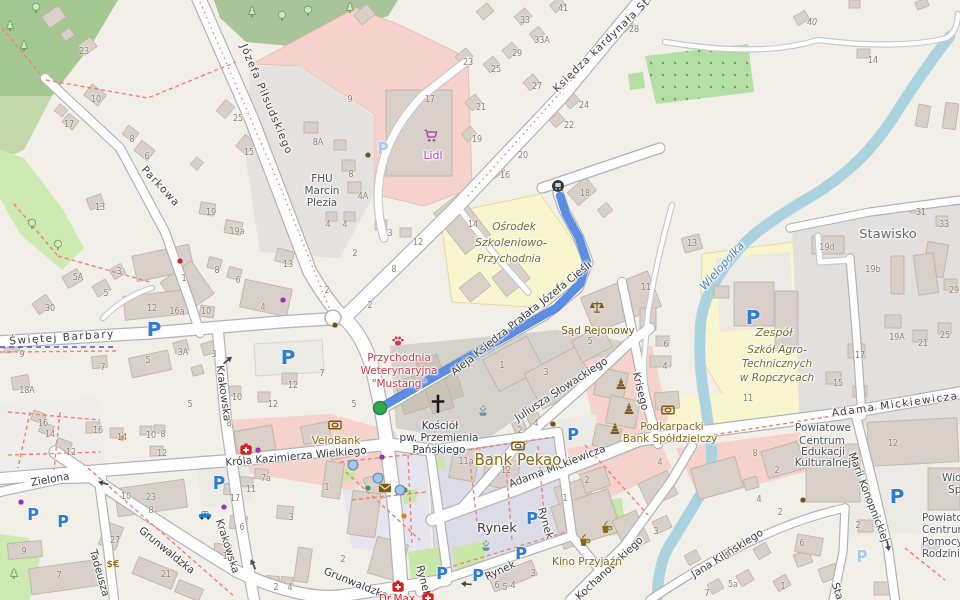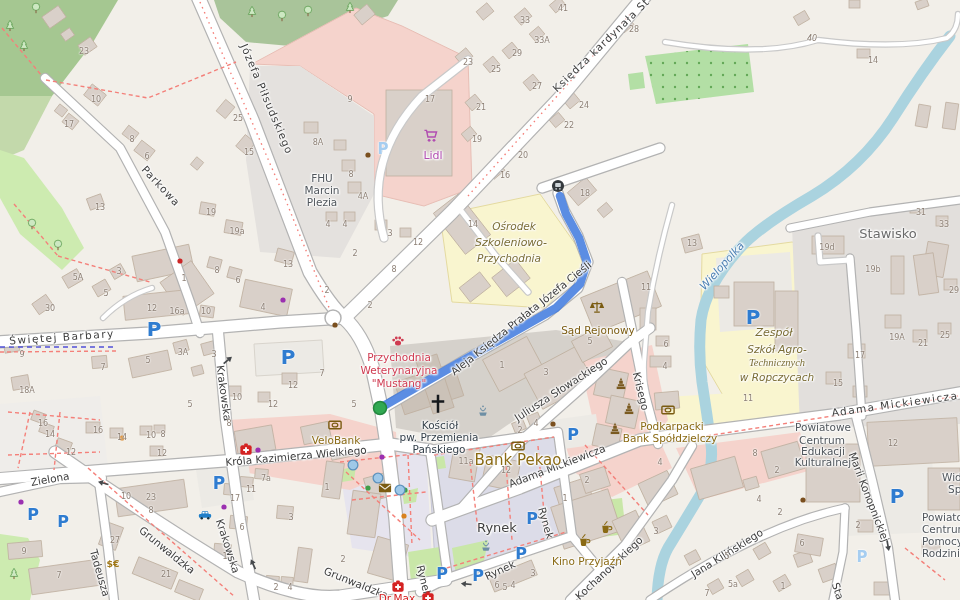--- a/index.html
+++ b/index.html
@@ -344,21 +344,21 @@
       <div class="lbl street" style="left: 838px; top: 591px; font-size: 10.5px; transform: translate(-50%, -50%) rotate(72deg);">Sta</div>
       <div class="lbl" style="left: 433px; top: 155px; color: rgb(177, 77, 177); font-size: 11px; transform: translate(-50%, -50%);">Lidl</div>
       <div class="lbl" style="left: 322px; top: 178px; color: rgb(80, 86, 92); font-size: 10.5px; transform: translate(-50%, -50%);">FHU</div>
       <div class="lbl" style="left: 322px; top: 190px; color: rgb(80, 86, 92); font-size: 10.5px; transform: translate(-50%, -50%);">Marcin</div>
       <div class="lbl" style="left: 322px; top: 202px; color: rgb(80, 86, 92); font-size: 10.5px; transform: translate(-50%, -50%);">Plezia</div>
       <div class="lbl" style="left: 514px; top: 226px; color: rgb(122, 109, 53); font-size: 10.5px; font-style: italic; transform: translate(-50%, -50%);">Ośrodek</div>
       <div class="lbl" style="left: 511px; top: 242px; color: rgb(122, 109, 53); font-size: 11px; font-style: italic; transform: translate(-50%, -50%);">Szkoleniowo-</div>
       <div class="lbl" style="left: 509px; top: 258px; color: rgb(122, 109, 53); font-size: 10.5px; font-style: italic; transform: translate(-50%, -50%);">Przychodnia</div>
       <div class="lbl" style="left: 774px; top: 332px; color: rgb(122, 109, 53); font-size: 11px; font-style: italic; transform: translate(-50%, -50%);">Zespół</div>
       <div class="lbl" style="left: 777px; top: 349px; color: rgb(122, 109, 53); font-size: 10.5px; font-style: italic; transform: translate(-50%, -50%);">Szkół Agro-</div>
-      <div class="lbl" style="left: 777px; top: 363px; color: rgb(122, 109, 53); font-size: 10.5px; font-style: italic; transform: translate(-50%, -50%); font-family: Liberation Serif, serif;">Technicznych</div>
+      <div class="lbl" style="left: 777px; top: 363px; color: rgb(122, 109, 53); font-size: 10.5px; font-style: italic; transform: translate(-50%, -50%);">Technicznych</div>
       <div class="lbl" style="left: 777px; top: 377px; color: rgb(122, 109, 53); font-size: 10.5px; font-style: italic; transform: translate(-50%, -50%);">w Ropczycach</div>
       <div class="lbl" style="left: 399px; top: 357px; color: rgb(207, 58, 80); font-size: 10.5px; transform: translate(-50%, -50%);">Przychodnia</div>
       <div class="lbl" style="left: 399px; top: 370px; color: rgb(207, 58, 80); font-size: 10.5px; transform: translate(-50%, -50%);">Weterynaryjna</div>
       <div class="lbl" style="left: 399px; top: 383px; color: rgb(207, 58, 80); font-size: 10.5px; transform: translate(-50%, -50%);">"Mustang"</div>
       <div class="lbl" style="left: 598px; top: 330px; color: rgb(123, 92, 18); font-size: 10.5px; transform: translate(-50%, -50%);">Sąd Rejonowy</div>
       <div class="lbl" style="left: 440px; top: 425px; color: rgb(51, 63, 73); font-size: 10.5px; transform: translate(-50%, -50%);">Kościół</div>
       <div class="lbl" style="left: 439px; top: 437px; color: rgb(51, 63, 73); font-size: 10.5px; transform: translate(-50%, -50%);">pw. Przemienia</div>
       <div class="lbl" style="left: 439px; top: 449px; color: rgb(51, 63, 73); font-size: 10.5px; transform: translate(-50%, -50%);">Pańskiego</div>
       <div class="lbl" style="left: 518px; top: 460px; color: rgb(138, 106, 20); font-size: 15px; transform: translate(-50%, -50%);">Bank Pekao</div>
       <div class="lbl" style="left: 336px; top: 440px; color: rgb(138, 106, 20); font-size: 10.5px; transform: translate(-50%, -50%);">VeloBank</div>
@@ -406,21 +406,21 @@
       <span class="hn" style="left: 496px; top: 69px;">25</span>
       <span class="hn" style="left: 563px; top: 8px;">41</span>
       <span class="hn" style="left: 537px; top: 86px;">27</span>
       <span class="hn" style="left: 481px; top: 107px;">21</span>
       <span class="hn" style="left: 634px; top: 29px;">28</span>
       <span class="hn" style="left: 584px; top: 105px;">24</span>
       <span class="hn" style="left: 569px; top: 125px;">22</span>
       <span class="hn" style="left: 523px; top: 155px;">20</span>
       <span class="hn" style="left: 505px; top: 175px;">16</span>
       <span class="hn" style="left: 585px; top: 193px;">18</span>
-      <span class="hn" style="left: 812px; top: 38px; font-style: italic;">40</span>
+      <span class="hn" style="left: 812px; top: 22px; font-style: italic;">40</span>
       <span class="hn" style="left: 873px; top: 60px;">14</span>
       <span class="hn" style="left: 78px; top: 277px;">5A</span>
       <span class="hn" style="left: 119px; top: 271px;">3</span>
       <span class="hn" style="left: 106px; top: 293px;">5</span>
       <span class="hn" style="left: 50px; top: 308px;">30</span>
       <span class="hn" style="left: 152px; top: 308px;">12</span>
       <span class="hn" style="left: 177px; top: 311px;">16a</span>
       <span class="hn" style="left: 206px; top: 311px;">10</span>
       <span class="hn" style="left: 184px; top: 278px;">1</span>
       <span class="hn" style="left: 217px; top: 270px;">8</span>

